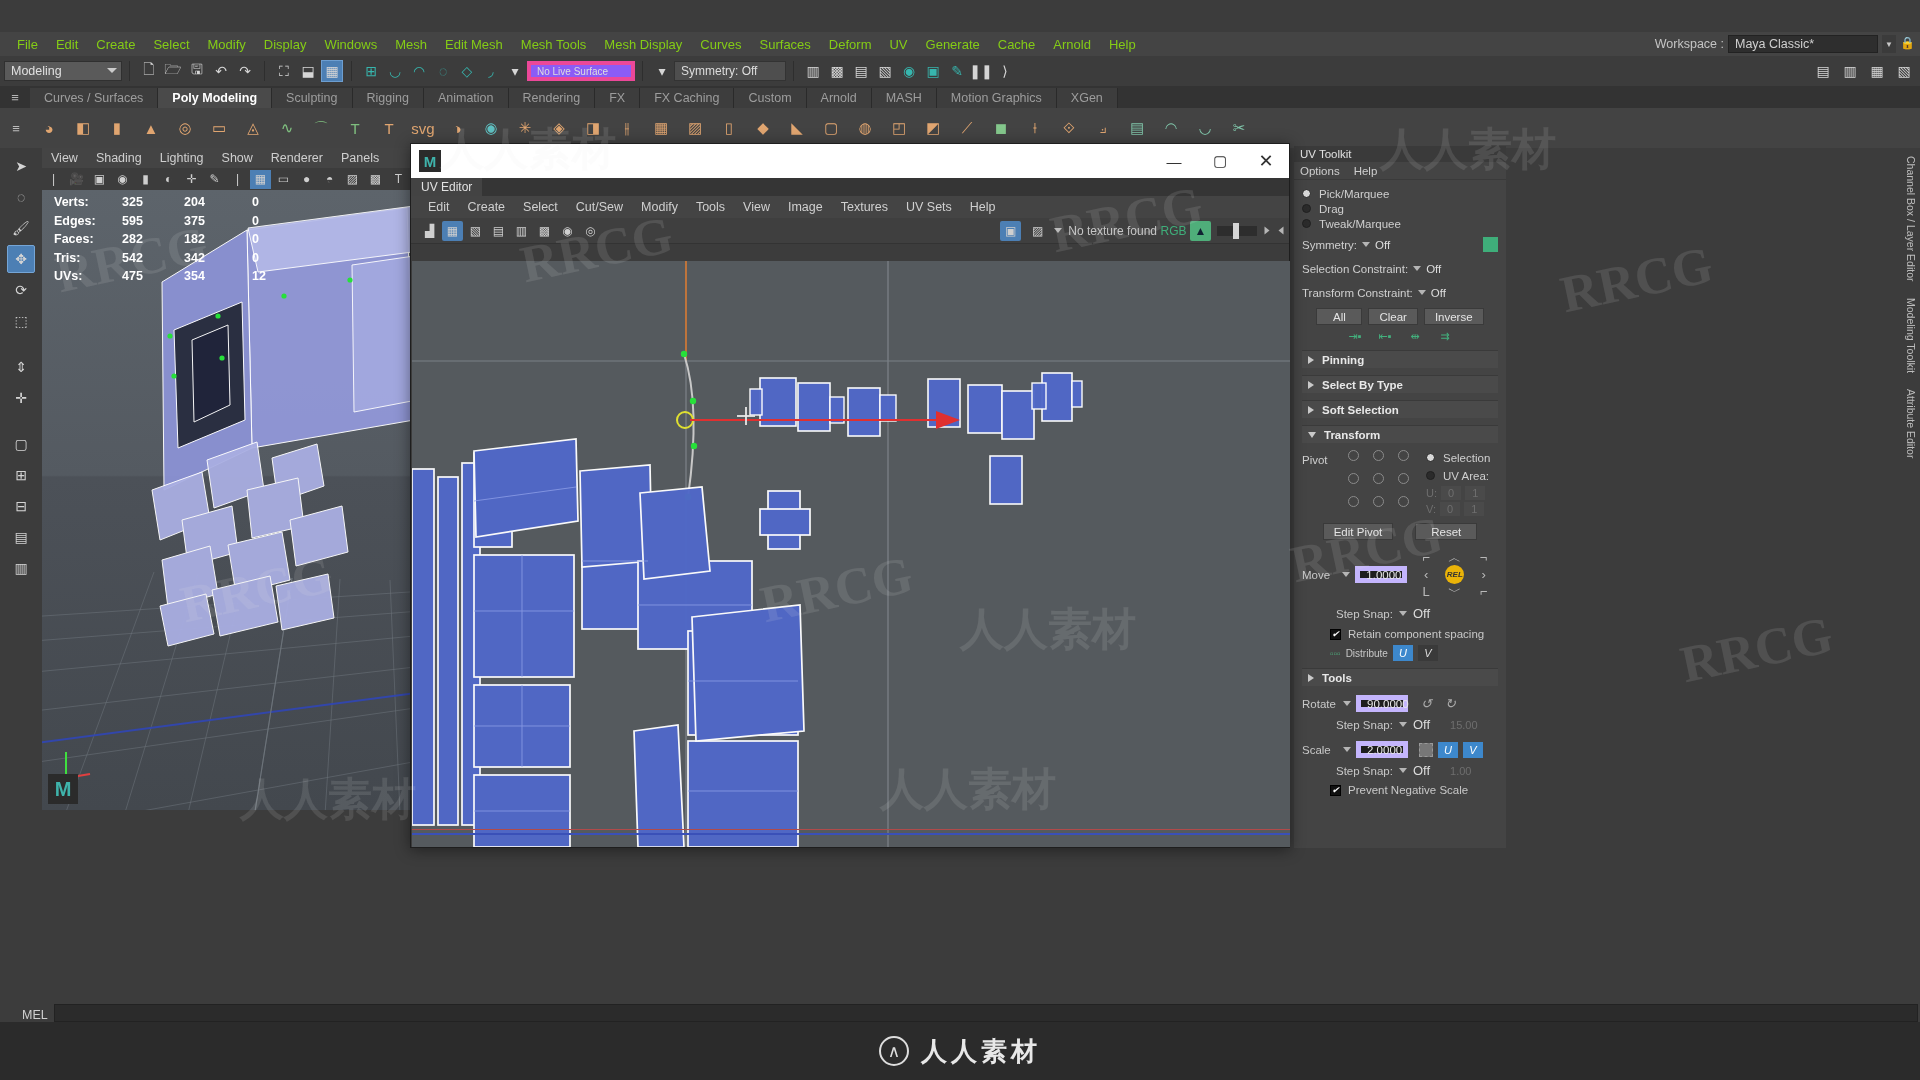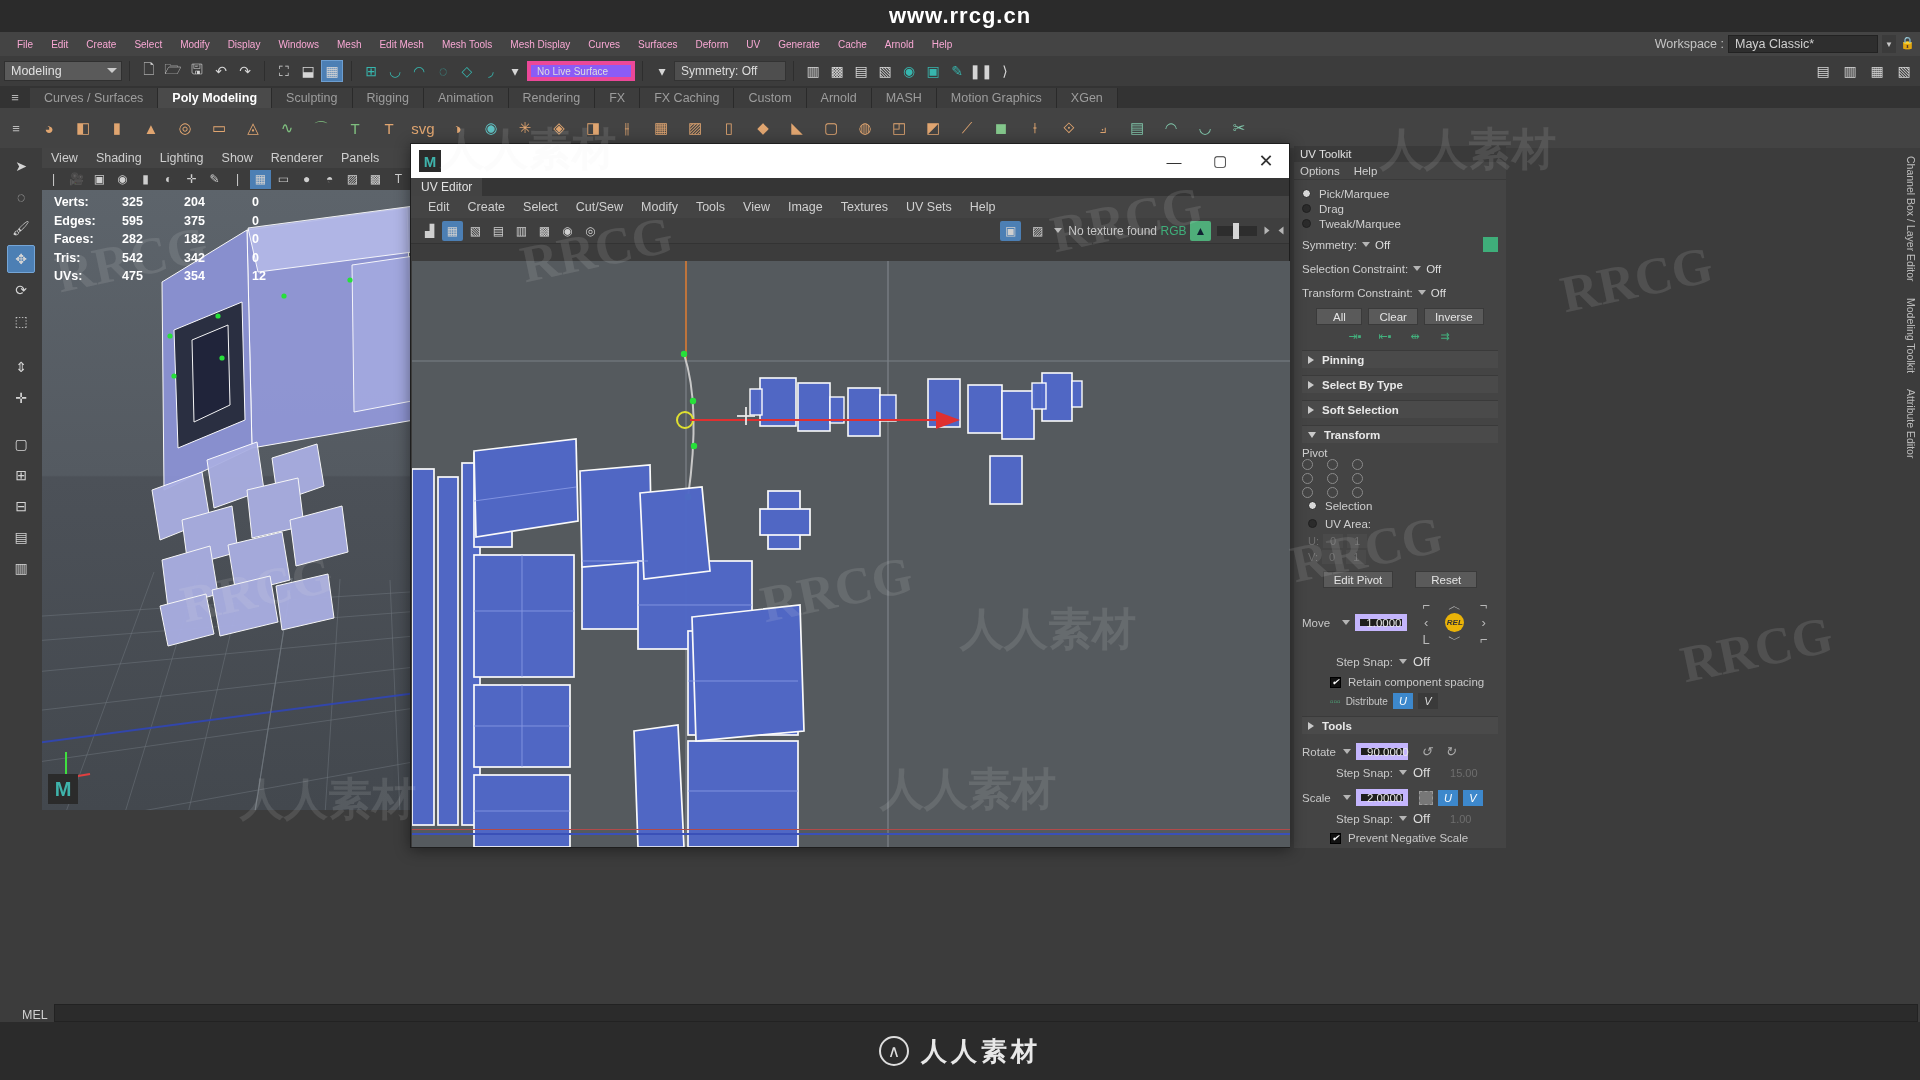--- a/index.html
+++ b/index.html
@@ -14,21 +14,21 @@
       font-weight:bold; color:#ffffff; letter-spacing:1px; font-family:"Liberation Sans",sans-serif;}
   .botband { position:absolute; left:0; bottom:0; width:1920px; height:58px; background:#2b2b2b;
       display:flex; align-items:center; justify-content:center; gap:12px;}
   .botband .logo { width:30px; height:30px; border-radius:50%; border:2px solid #ddd; color:#ddd;
       display:flex; align-items:center; justify-content:center; font-size:17px;}
   .botband .cn { color:#e8e8e8; font-size:26px; font-weight:bold; letter-spacing:4px;}
 
   
   .menubar { position:absolute; left:0; top:32px; width:1920px; height:24px; background:#444444;
       display:flex; align-items:center; padding-left:8px; }
-  .menubar .mi { padding:2px 9px; font-size:10px; color:#f9a8d4; }
+  .menubar .mi { padding:2px 9px; font-size:13px; color:#84cc16; }
   .menubar .wsarea { position:absolute; right:6px; top:0; height:24px; display:flex; align-items:center; gap:4px;}
   .wslabel { font-size:12.5px; color:#c4c4c4;}
   .wsbox { width:150px; height:18px; background:#2e2e2e; border:1px solid #222; display:flex;
       align-items:center; padding-left:6px; font-size:12.5px; color:#d0d0d0;}
   .wsarrow { width:14px; height:18px; background:#3b3b3b; display:flex; align-items:center; justify-content:center; font-size:8px;}
   .lockicon { width:14px; height:16px; color:#d0d0d0; font-size:12px;}
 
   
   .statusline { position:absolute; left:0; top:56px; width:1920px; height:30px; background:#3c3c3c;
       display:flex; align-items:center; padding-left:4px; }
@@ -176,23 +176,20 @@
   .smallghost { color:#6e6e6e; font-size:11px;}
 
   .wm-el { position:absolute; color:rgba(230,230,230,.12); font-weight:bold; pointer-events:none;
       font-family:"Liberation Serif", serif; }
 </style>
 </head>
 <body>
 
 <div id="app">
 
-  <div class="topband">
-    <div class="wm">www.rrcg.cn</div>
-  </div>
 
   <div class="menubar">
     <div class="mi">File</div>
     <div class="mi">Edit</div>
     <div class="mi">Create</div>
     <div class="mi">Select</div>
     <div class="mi">Modify</div>
     <div class="mi">Display</div>
     <div class="mi">Windows</div>
     <div class="mi">Mesh</div>
@@ -534,21 +531,21 @@
       </div>
       <div class="acc">
         <i class="tri"></i>
         <span>Soft Selection</span>
       </div>
       <div class="acc">
         <i class="tri down"></i>
         <span>Transform</span>
       </div>
 
-      <div style="display:flex; flex-direction:column;">
+      <div style="display:flex; margin-top:7px;">
         <div style="width:46px; font-size:11.5px; color:#cfcfcf; padding-top:4px;">Pivot</div>
         <div class="pivotgrid">
           <i class="pvc"></i>
           <i class="pvc"></i>
           <i class="pvc"></i>
           <i class="pvc"></i>
           <i class="pvc"></i>
           <i class="pvc"></i>
           <i class="pvc"></i>
           <i class="pvc"></i>

